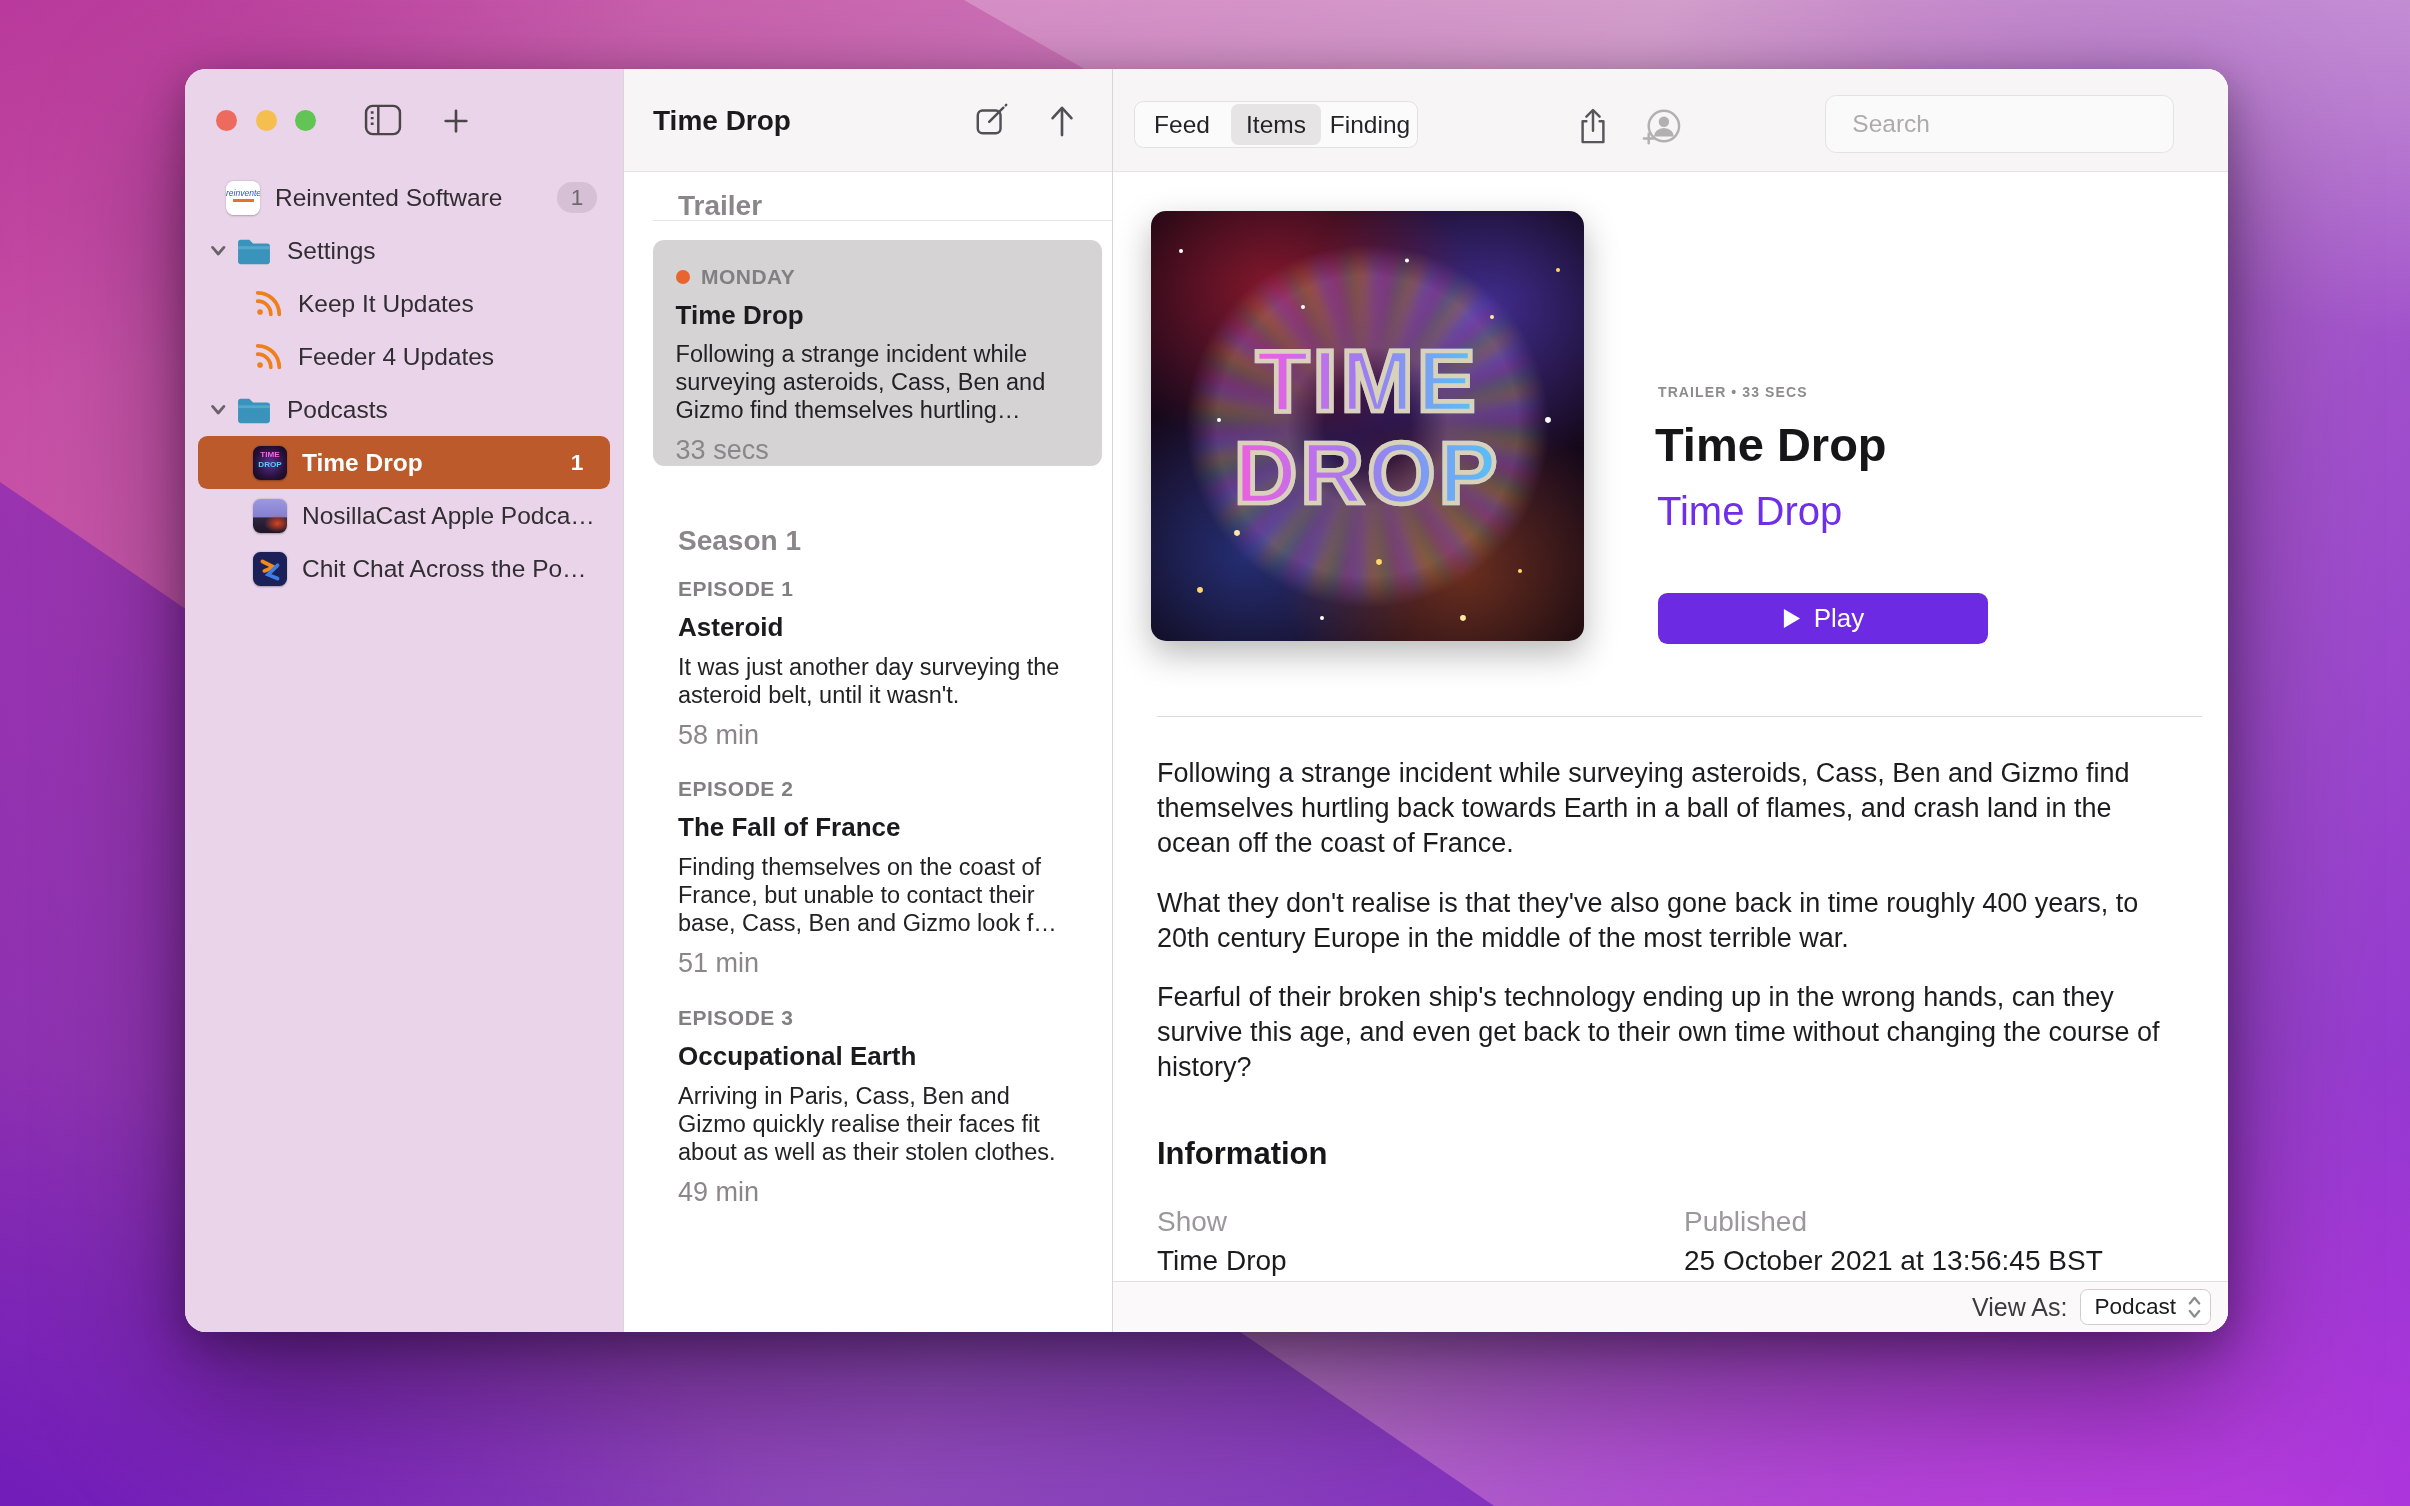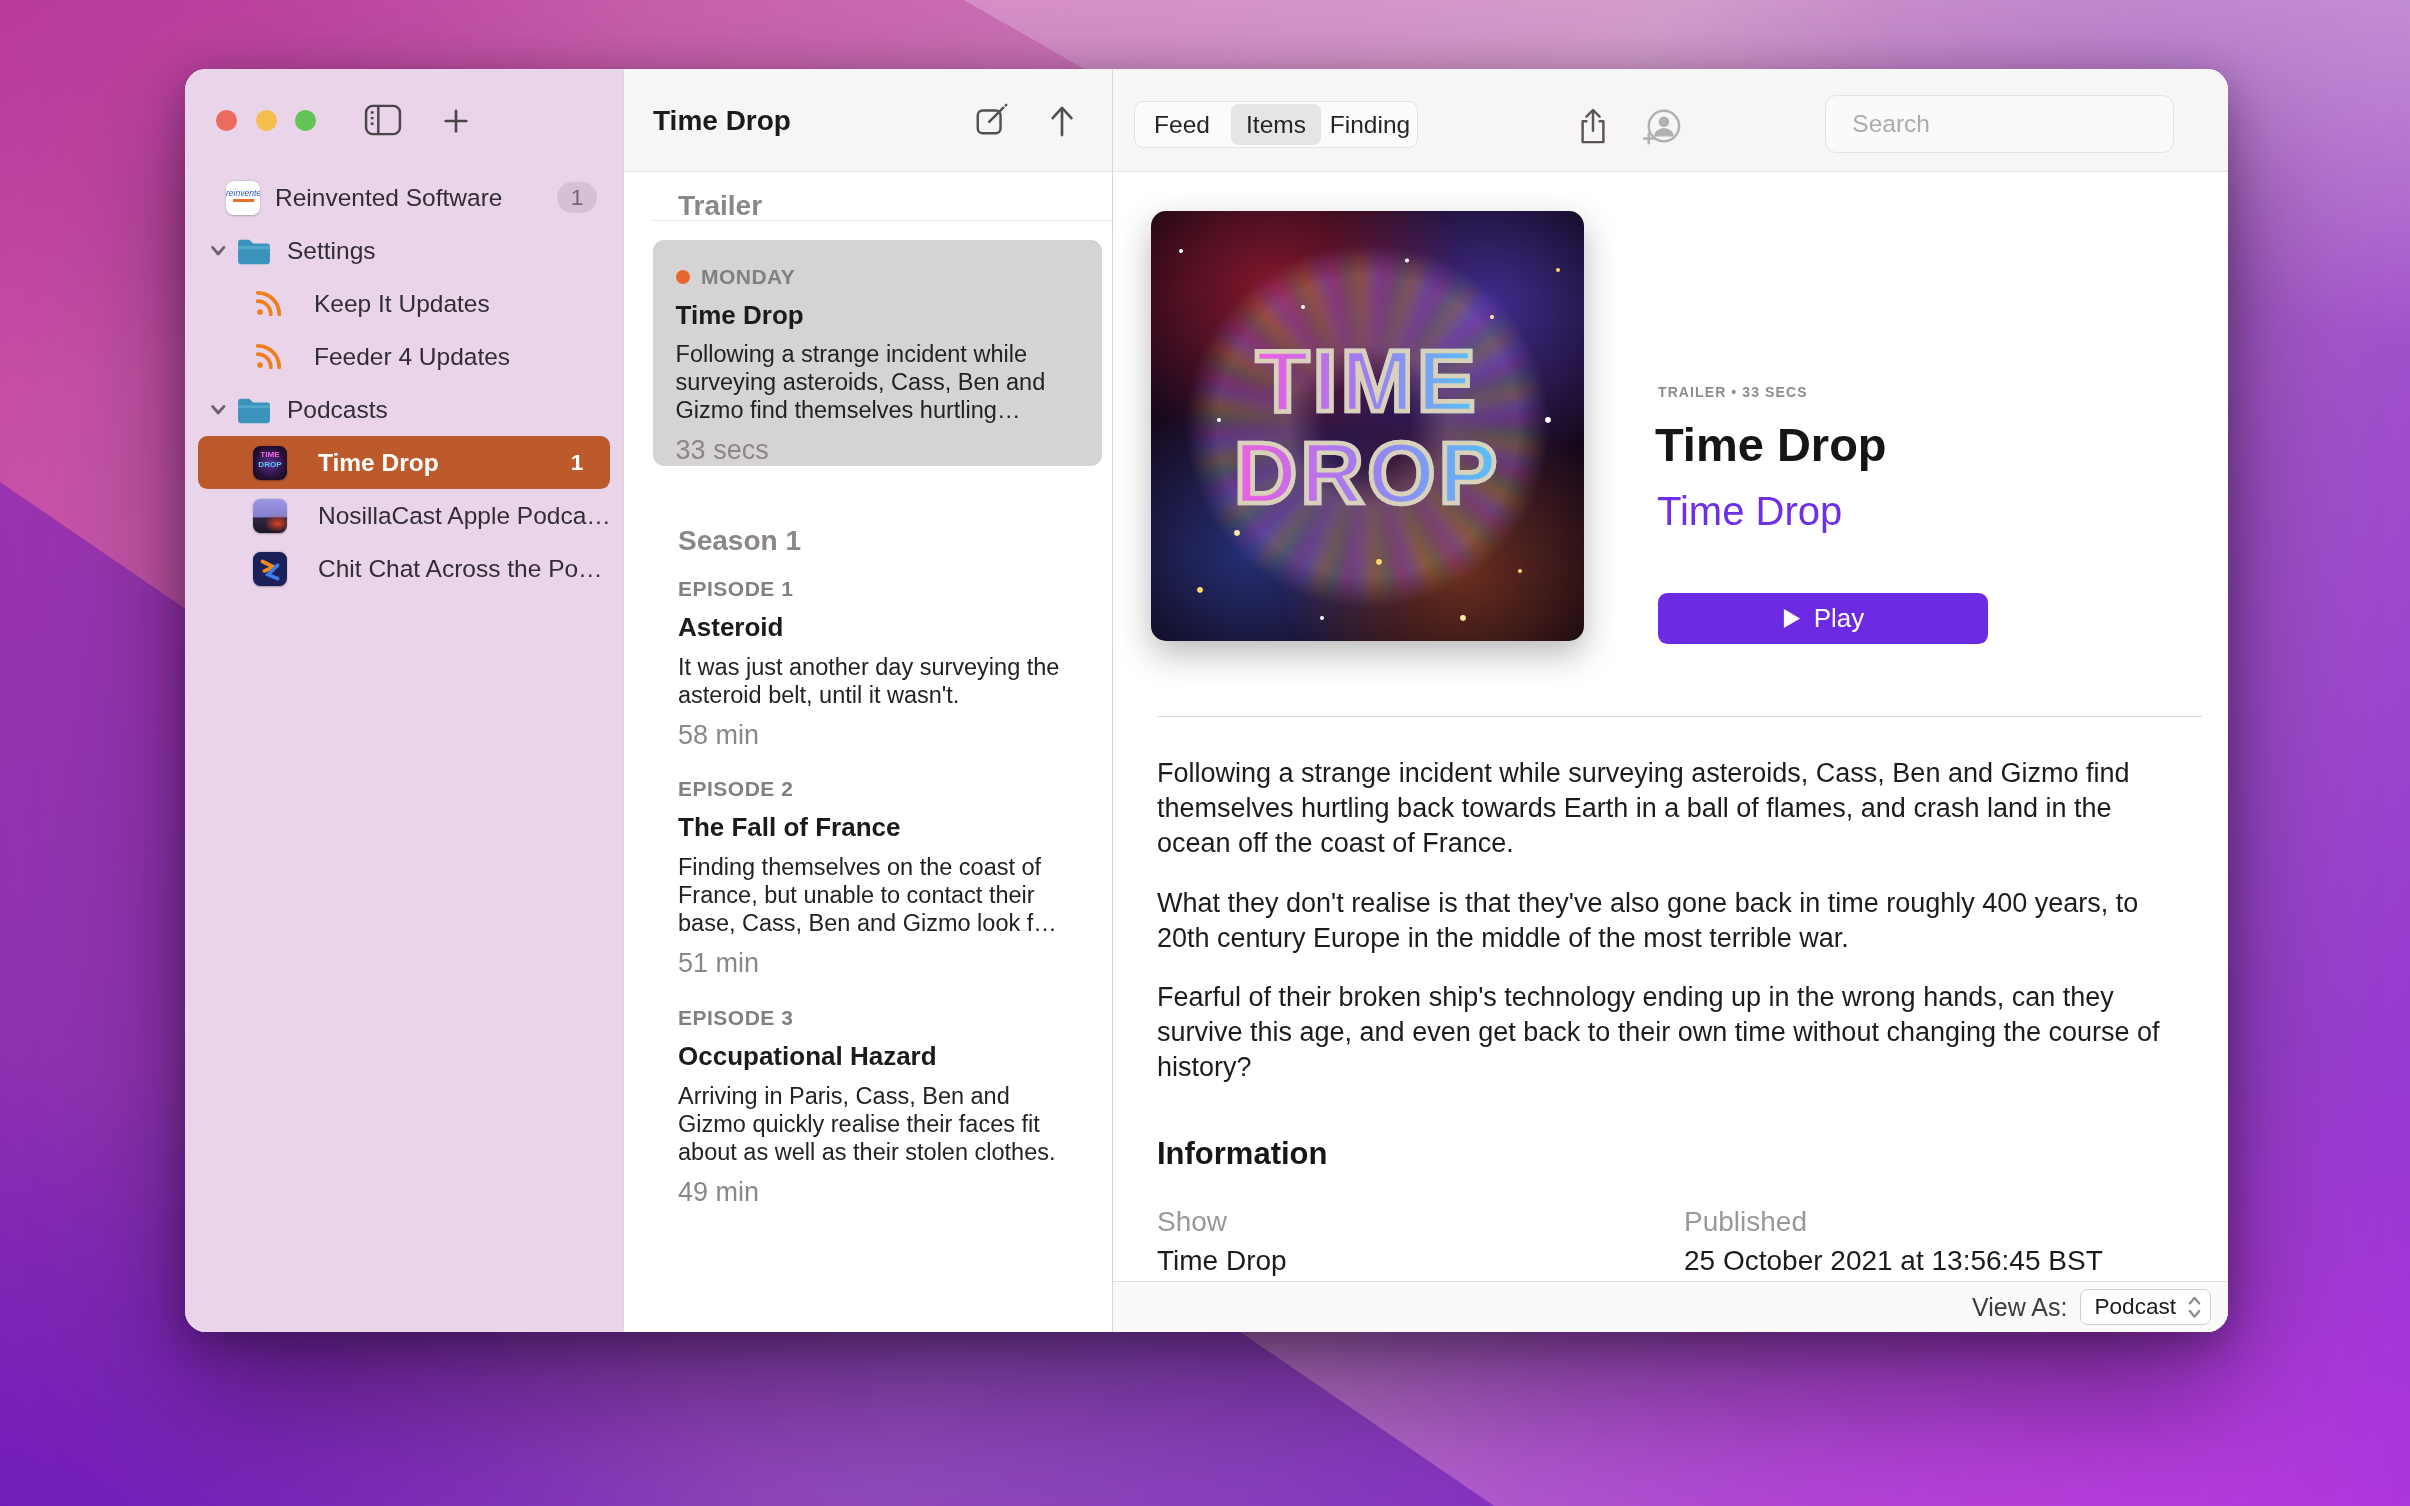--- a/index.html
+++ b/index.html
@@ -37,21 +37,21 @@
   .sb-toggle { left:179px; top:35px; }
   .sb-plus   { left:256px; top:37px; }
 
   .side-rows { position:absolute; top:102px; left:13px; right:13px; }
   .srow { height:53px; display:flex; align-items:center; border-radius:9.4px;
     font-size:24.5px; color:#312D32; position:relative; }
   .srow .label { white-space:nowrap; overflow:hidden; }
   .srow .chev { position:absolute; left:7.5px; width:24.5px; display:flex; color:#6A6369; }
   .ind-app   { padding-left:28px; gap:15px; }
   .ind-fold  { padding-left:38px; gap:15px; }
-  .ind-child { padding-left:55px; gap:31px; }
+  .ind-child { padding-left:55px; gap:15px; }
   .srow.selected { background:#BC5A2C; color:#FFFFFF; font-weight:bold; }
   .badge { margin-left:auto; margin-right:13px; font-size:22.6px; color:#6E686D;
     background:rgba(95,60,95,.13); border-radius:15px; min-width:40px;
     padding:2.8px 0; text-align:center; }
   .badge.on-selected { background:transparent; color:#fff; font-weight:bold; }
 
   .app-icon { width:34px; height:34px; border-radius:7.5px; background:#fff; flex:none;
     box-shadow:0 0.9px 1.9px rgba(0,0,0,.25); overflow:hidden; text-align:center; }
   .app-icon .rw { font-size:8.5px; font-style:italic; color:#2B54C4; margin-top:8.5px; line-height:8.5px; }
   .app-icon .rbar { width:21px; height:2.8px; background:#E8702A; margin:1.9px auto 0; }
@@ -318,21 +318,21 @@
 
     <div class="episode" style="top:708px">
       <div class="kicker-sm">EPISODE 2</div>
       <div class="item-title">The Fall of France</div>
       <div class="item-desc">Finding themselves on the coast of France, but unable to contact their base, Cass, Ben and Gizmo look f…</div>
       <div class="item-dur">51 min</div>
     </div>
 
     <div class="episode" style="top:937px">
       <div class="kicker-sm">EPISODE 3</div>
-      <div class="item-title">Occupational Hazard</div>
+      <div class="item-title">Occupational Earth</div>
       <div class="item-desc">Arriving in Paris, Cass, Ben and Gizmo quickly realise their faces fit about as well as their stolen clothes.</div>
       <div class="item-dur">49 min</div>
     </div>
 
   </div>
 
   <div class="pane-main">
     <div class="toolbar">
       <div class="segmented">
         <div class="seg">Feed</div>

